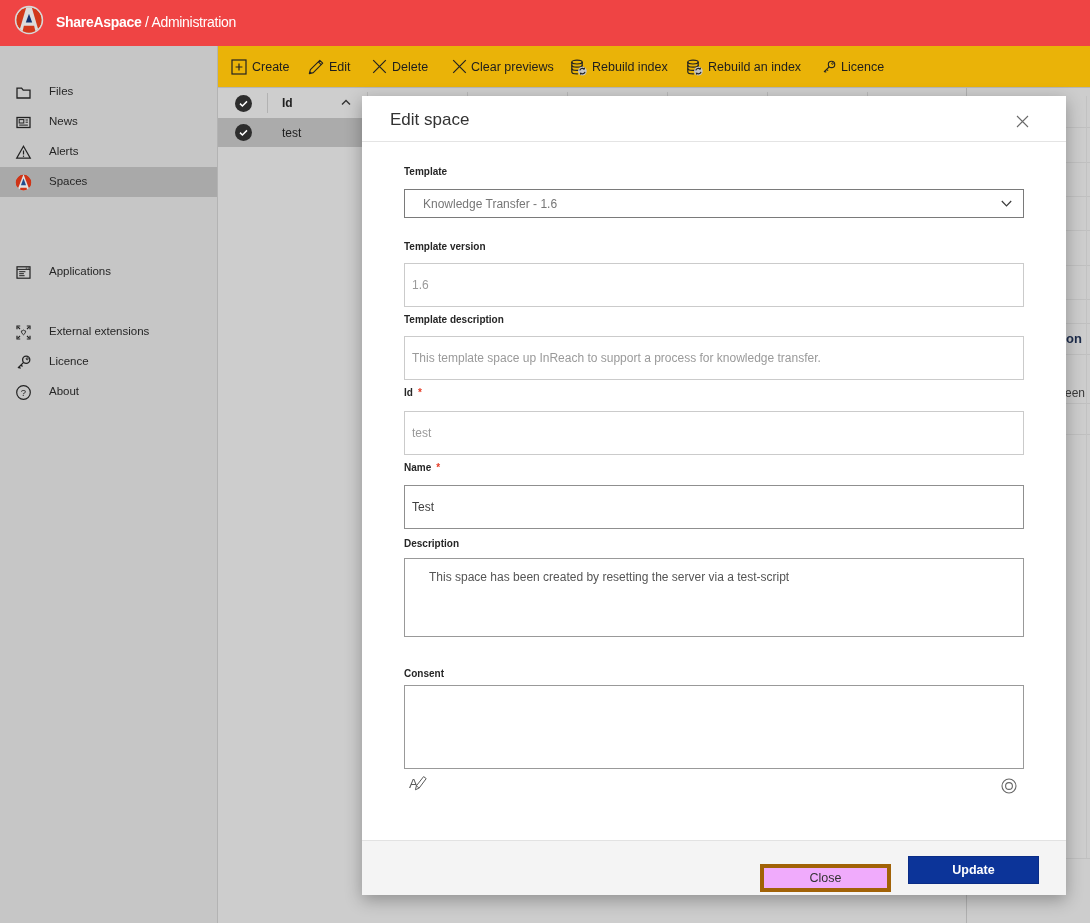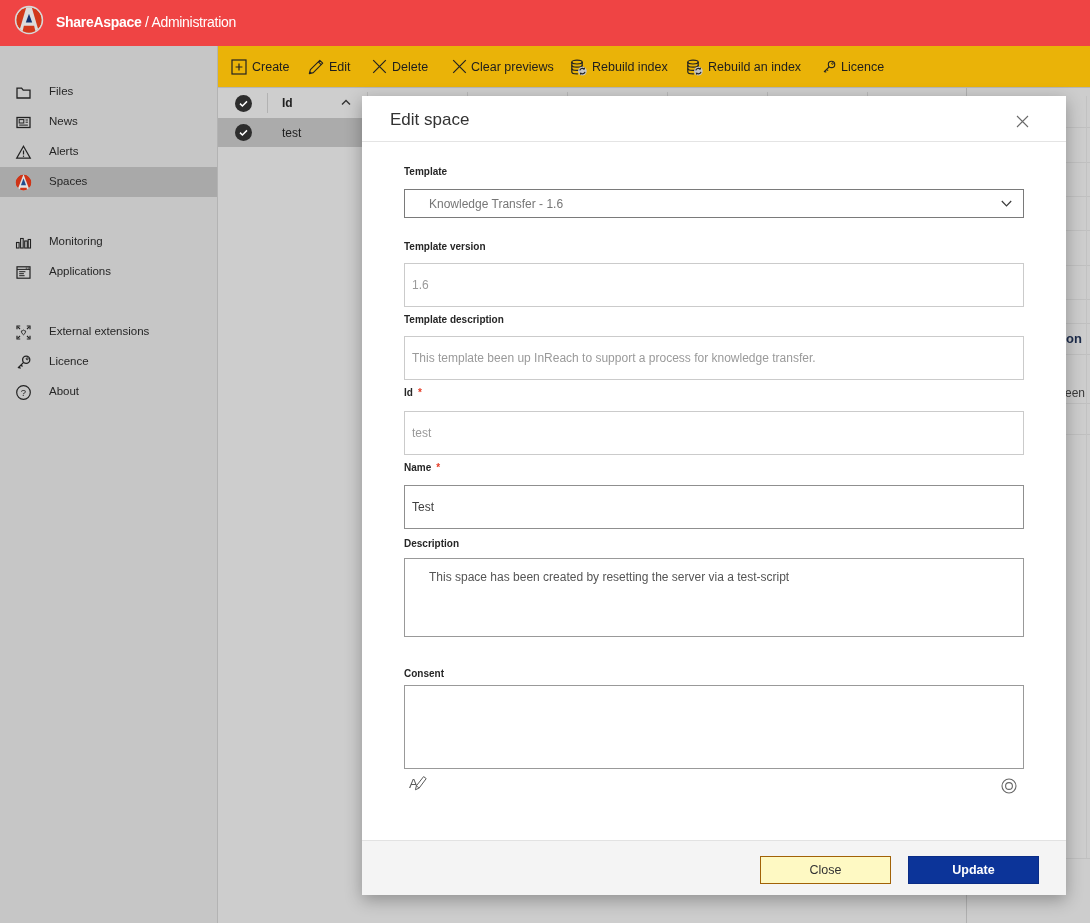--- a/index.html
+++ b/index.html
@@ -30,21 +30,21 @@
 #modal { position:absolute; left:362px; top:96px; width:704px; height:799px; background:#fff; box-shadow:0 5px 16px rgba(0,0,0,0.30); }
 #modal .title { position:absolute; left:28px; top:14px; font-size:17px; color:#333; }
 #mhead-line { position:absolute; left:0; top:45px; width:704px; height:1px; background:#e4e4e4; }
 .flabel { position:absolute; left:42px; font-size:10px; font-weight:bold; color:#262626; }
 .flabel .req { color:#e53b25; font-weight:bold; margin-left:5px; }
 .finput { position:absolute; left:42px; width:620px; height:44px; border:1px solid #cbcbcb; background:#fff; font-size:12px; padding-left:7px; display:flex; align-items:center; }
 .ph { color:#9a9a9a; }
 .farea { position:absolute; left:42px; width:620px; border:1px solid #999; background:#fff; font-size:12px; color:#555; padding:10px 24px 8px; line-height:16px; }
 #footer { position:absolute; left:0; top:744px; width:704px; height:55px; background:#f4f4f4; border-top:1px solid #e2e2e2; }
 .btn { position:absolute; top:15px; width:131px; height:28px; font-size:12.5px; display:flex; align-items:center; justify-content:center; }
-#btn-close { left:398px; background:#fef9c3; border:1px solid #a16207; color:#333; }
+#btn-close { left:398px; background:#f0abfc; border:4px solid #a16207; color:#333;margin-top:8px; }
 #btn-update { left:546px; background:#0c3499; border:1px solid #0a2c86; color:#fff; font-weight:bold; }
 </style>
 </head>
 <body>
 
 <div id="topbar">
   <svg width="30" height="30" style="position:absolute;left:14px;top:5px" viewBox="0 0 30 30">
     <defs>
         <clipPath id="lc">
           <circle cx="15" cy="15" r="12.8"></circle>
@@ -93,29 +93,20 @@
         </defs>
         <g clip-path="url(#slc)">
           <circle cx="14" cy="14" r="13" fill="#cf3417"></circle>
           <path d="M14,0.5 L24.8,28.5 H3.2 Z" fill="#e2e2e2"></path>
           <path d="M14,7.0 L18.2,18.6 H9.8 Z" fill="#234c8c"></path>
           <path d="M9.0,22.5 H19.0 L20.8,28.5 H7.2 Z" fill="#cf3417"></path>
         </g>
       </svg>
       <div class="lbl">Spaces</div>
     </div>
-    <div class="nav-item" style="top:181px">
-      <svg width="17" height="17" viewBox="0 0 17 17">
-        <rect x="1.5" y="8.5" width="2.6" height="5.5" fill="none" stroke="#222" stroke-width="1.1"></rect>
-        <rect x="5.6" y="4.5" width="2.6" height="9.5" fill="none" stroke="#222" stroke-width="1.1"></rect>
-        <rect x="9.7" y="7" width="2.6" height="7" fill="none" stroke="#222" stroke-width="1.1"></rect>
-        <rect x="13.2" y="5.5" width="2.3" height="8.5" fill="none" stroke="#222" stroke-width="1.1"></rect>
-      </svg>
-      <div class="lbl">Monitoring</div>
-    </div>
     <div class="nav-item" style="top:211px">
       <svg width="17" height="17" viewBox="0 0 17 17">
         <rect x="2" y="2.8" width="13" height="11.4" fill="none" stroke="#222" stroke-width="1.2"></rect>
         <path d="M2,5.4 h13" stroke="#222" stroke-width="1"></path>
         <circle cx="11.3" cy="4.1" r="0.65" fill="#222"></circle>
         <circle cx="13.2" cy="4.1" r="0.65" fill="#222"></circle>
         <path d="M4.2,7.7 h6.2 M4.2,9.7 h4.7 M4.2,11.7 h5.4" stroke="#222" stroke-width="1"></path>
       </svg>
       <div class="lbl">Applications</div>
     </div>
@@ -251,35 +242,35 @@
 </div>
 
 <div id="modal">
   <div class="title">Edit space</div>
   <svg style="position:absolute; left:654px; top:19px" width="13" height="13" viewBox="0 0 13 13">
       <path d="M1,1 L12,12 M12,1 L1,12" stroke="#6a6a6a" stroke-width="1.1" fill="none"></path>
     </svg>
   <div id="mhead-line"></div>
 
   <div class="flabel" style="top:70px">Template</div>
-  <div class="finput" style="top:93px; height:29px; border-color:#7a7a7a; padding-left:24px">
+  <div class="finput" style="top:93px; height:29px; border-color:#7a7a7a; padding-left:18px">
       <span class="ph" style="color:#767676">Knowledge Transfer - 1.6</span>
     </div>
   <svg style="position:absolute; left:639px; top:104px" width="11" height="8" viewBox="0 0 11 8">
       <path d="M0.8,1 L5.5,5.8 L10.2,1" fill="none" stroke="#3a3a3a" stroke-width="1.2"></path>
     </svg>
 
   <div class="flabel" style="top:145px">Template version</div>
   <div class="finput" style="top:167px">
       <span class="ph">1.6</span>
     </div>
 
   <div class="flabel" style="top:218px">Template description</div>
   <div class="finput" style="top:240px">
-      <span class="ph">This template been up InReach to support a process for knowledge transfer.</span>
+      <span class="ph">This template space up InReach to support a process for knowledge transfer.</span>
     </div>
 
   <div class="flabel" style="top:291px">Id<span class="req">*</span></div>
   <div class="finput" style="top:315px">
       <span class="ph">test</span>
     </div>
 
   <div class="flabel" style="top:366px">Name<span class="req">*</span></div>
   <div class="finput" style="top:389px; border-color:#8f8f8f">
       <span style="color:#3f3f3f">Test</span>

